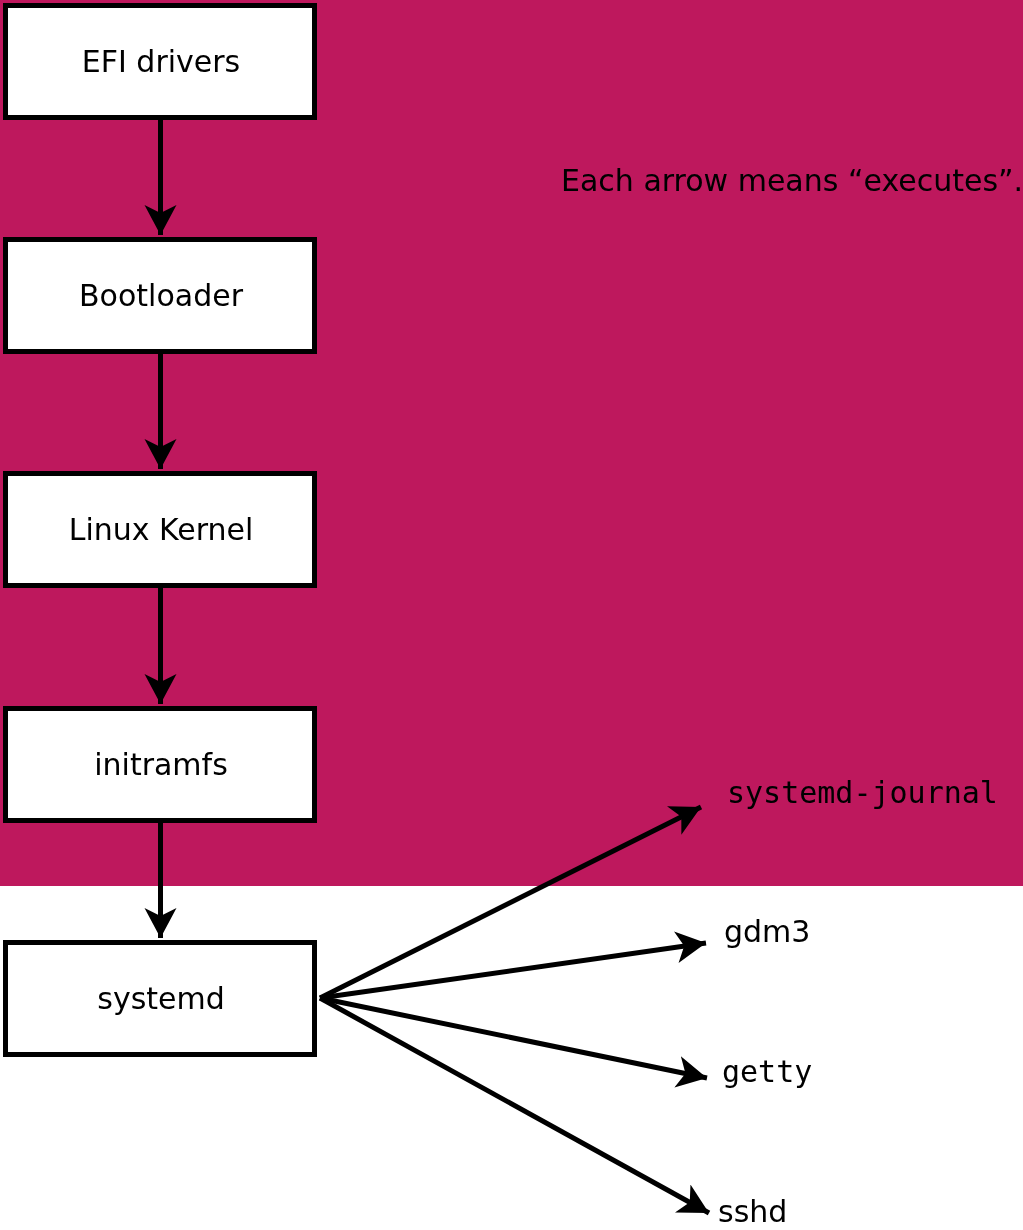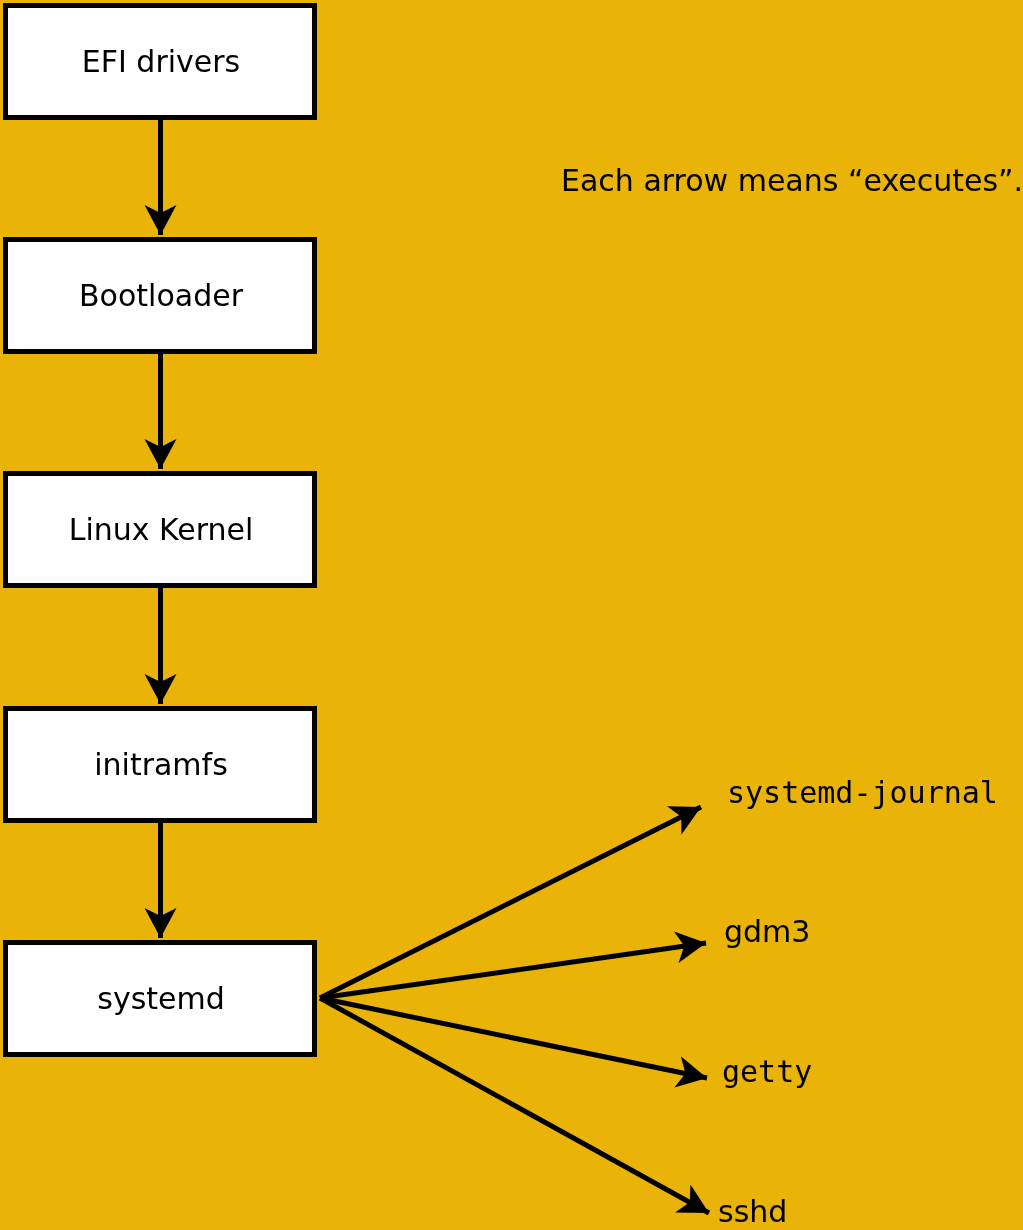--- a/index.html
+++ b/index.html
@@ -6,22 +6,22 @@
     margin: 0;
     padding: 0;
     background: #ffffff;
     width: 1023px;
     height: 1230px;
     overflow: hidden;
   }
   .stage {
     position: relative;
     width: 1023px;
-    height: 1230px;
-    background: #eab308;
+    height: 886px;
+    background: #be185d;
   }
   svg { display: block; }
   .box-rect {
     fill: #ffffff;
     stroke: #000000;
     stroke-width: 5;
   }
   .flow-line {
     stroke: #000000;
     stroke-width: 5;

